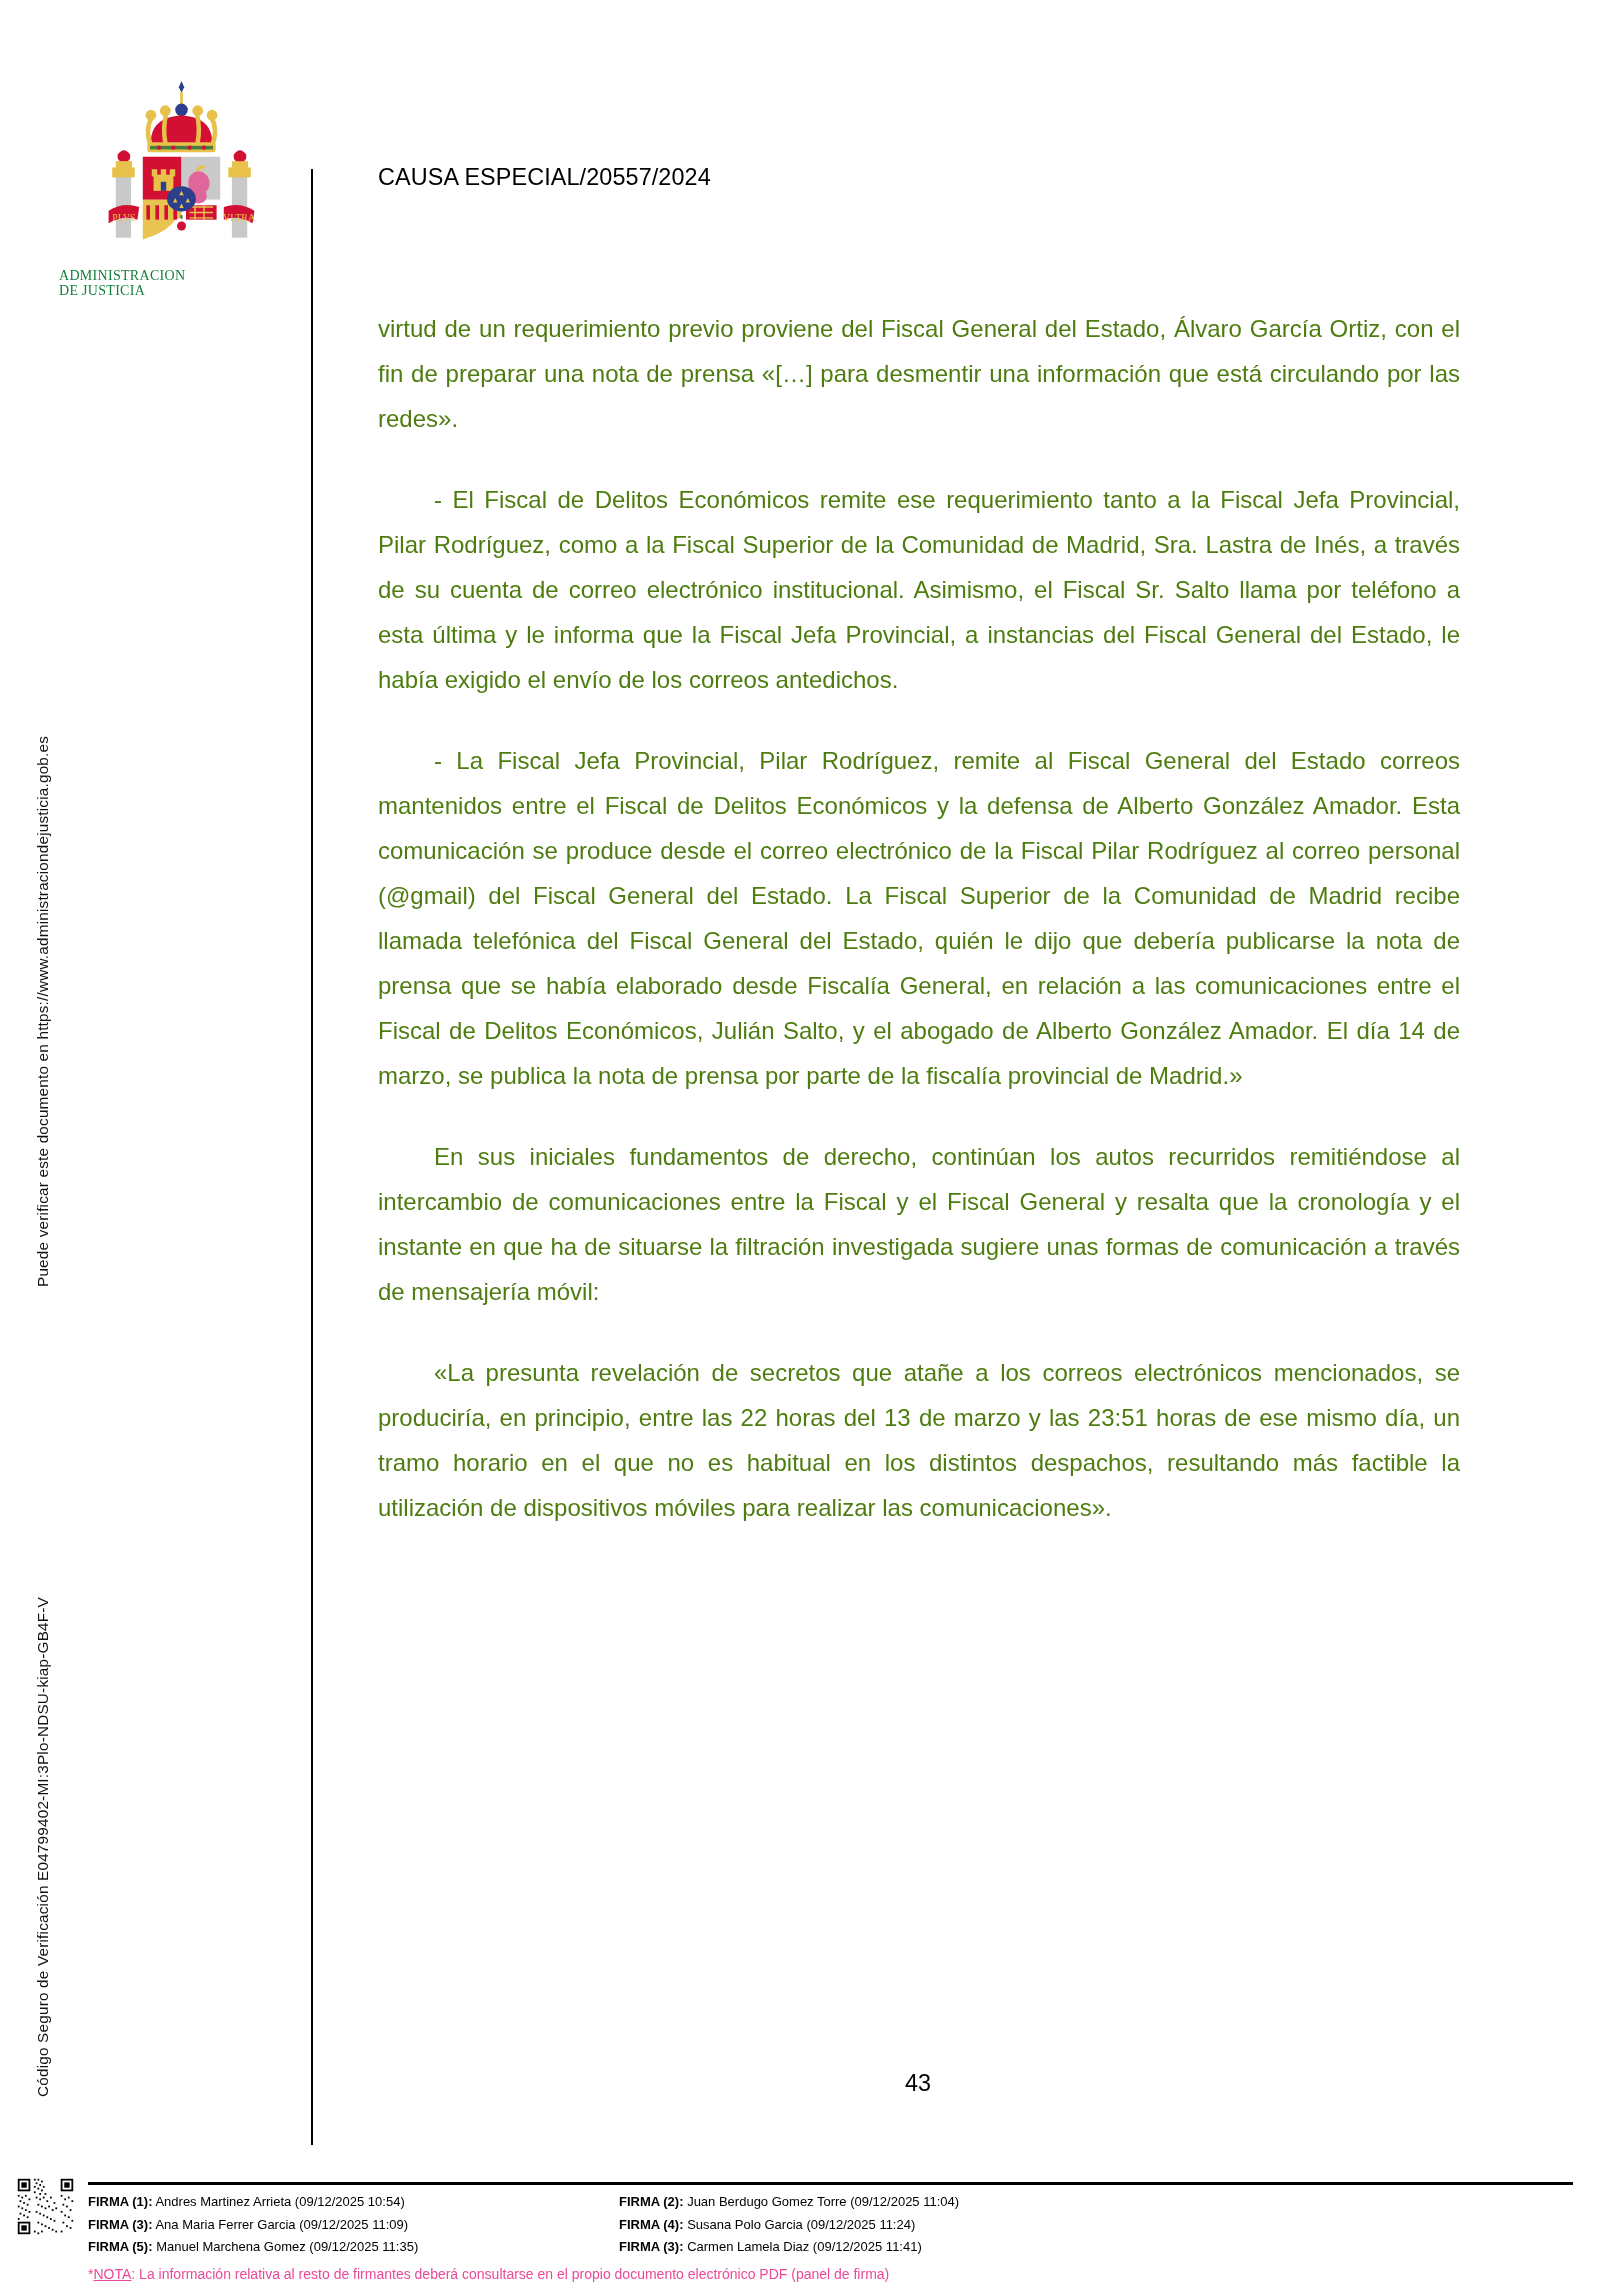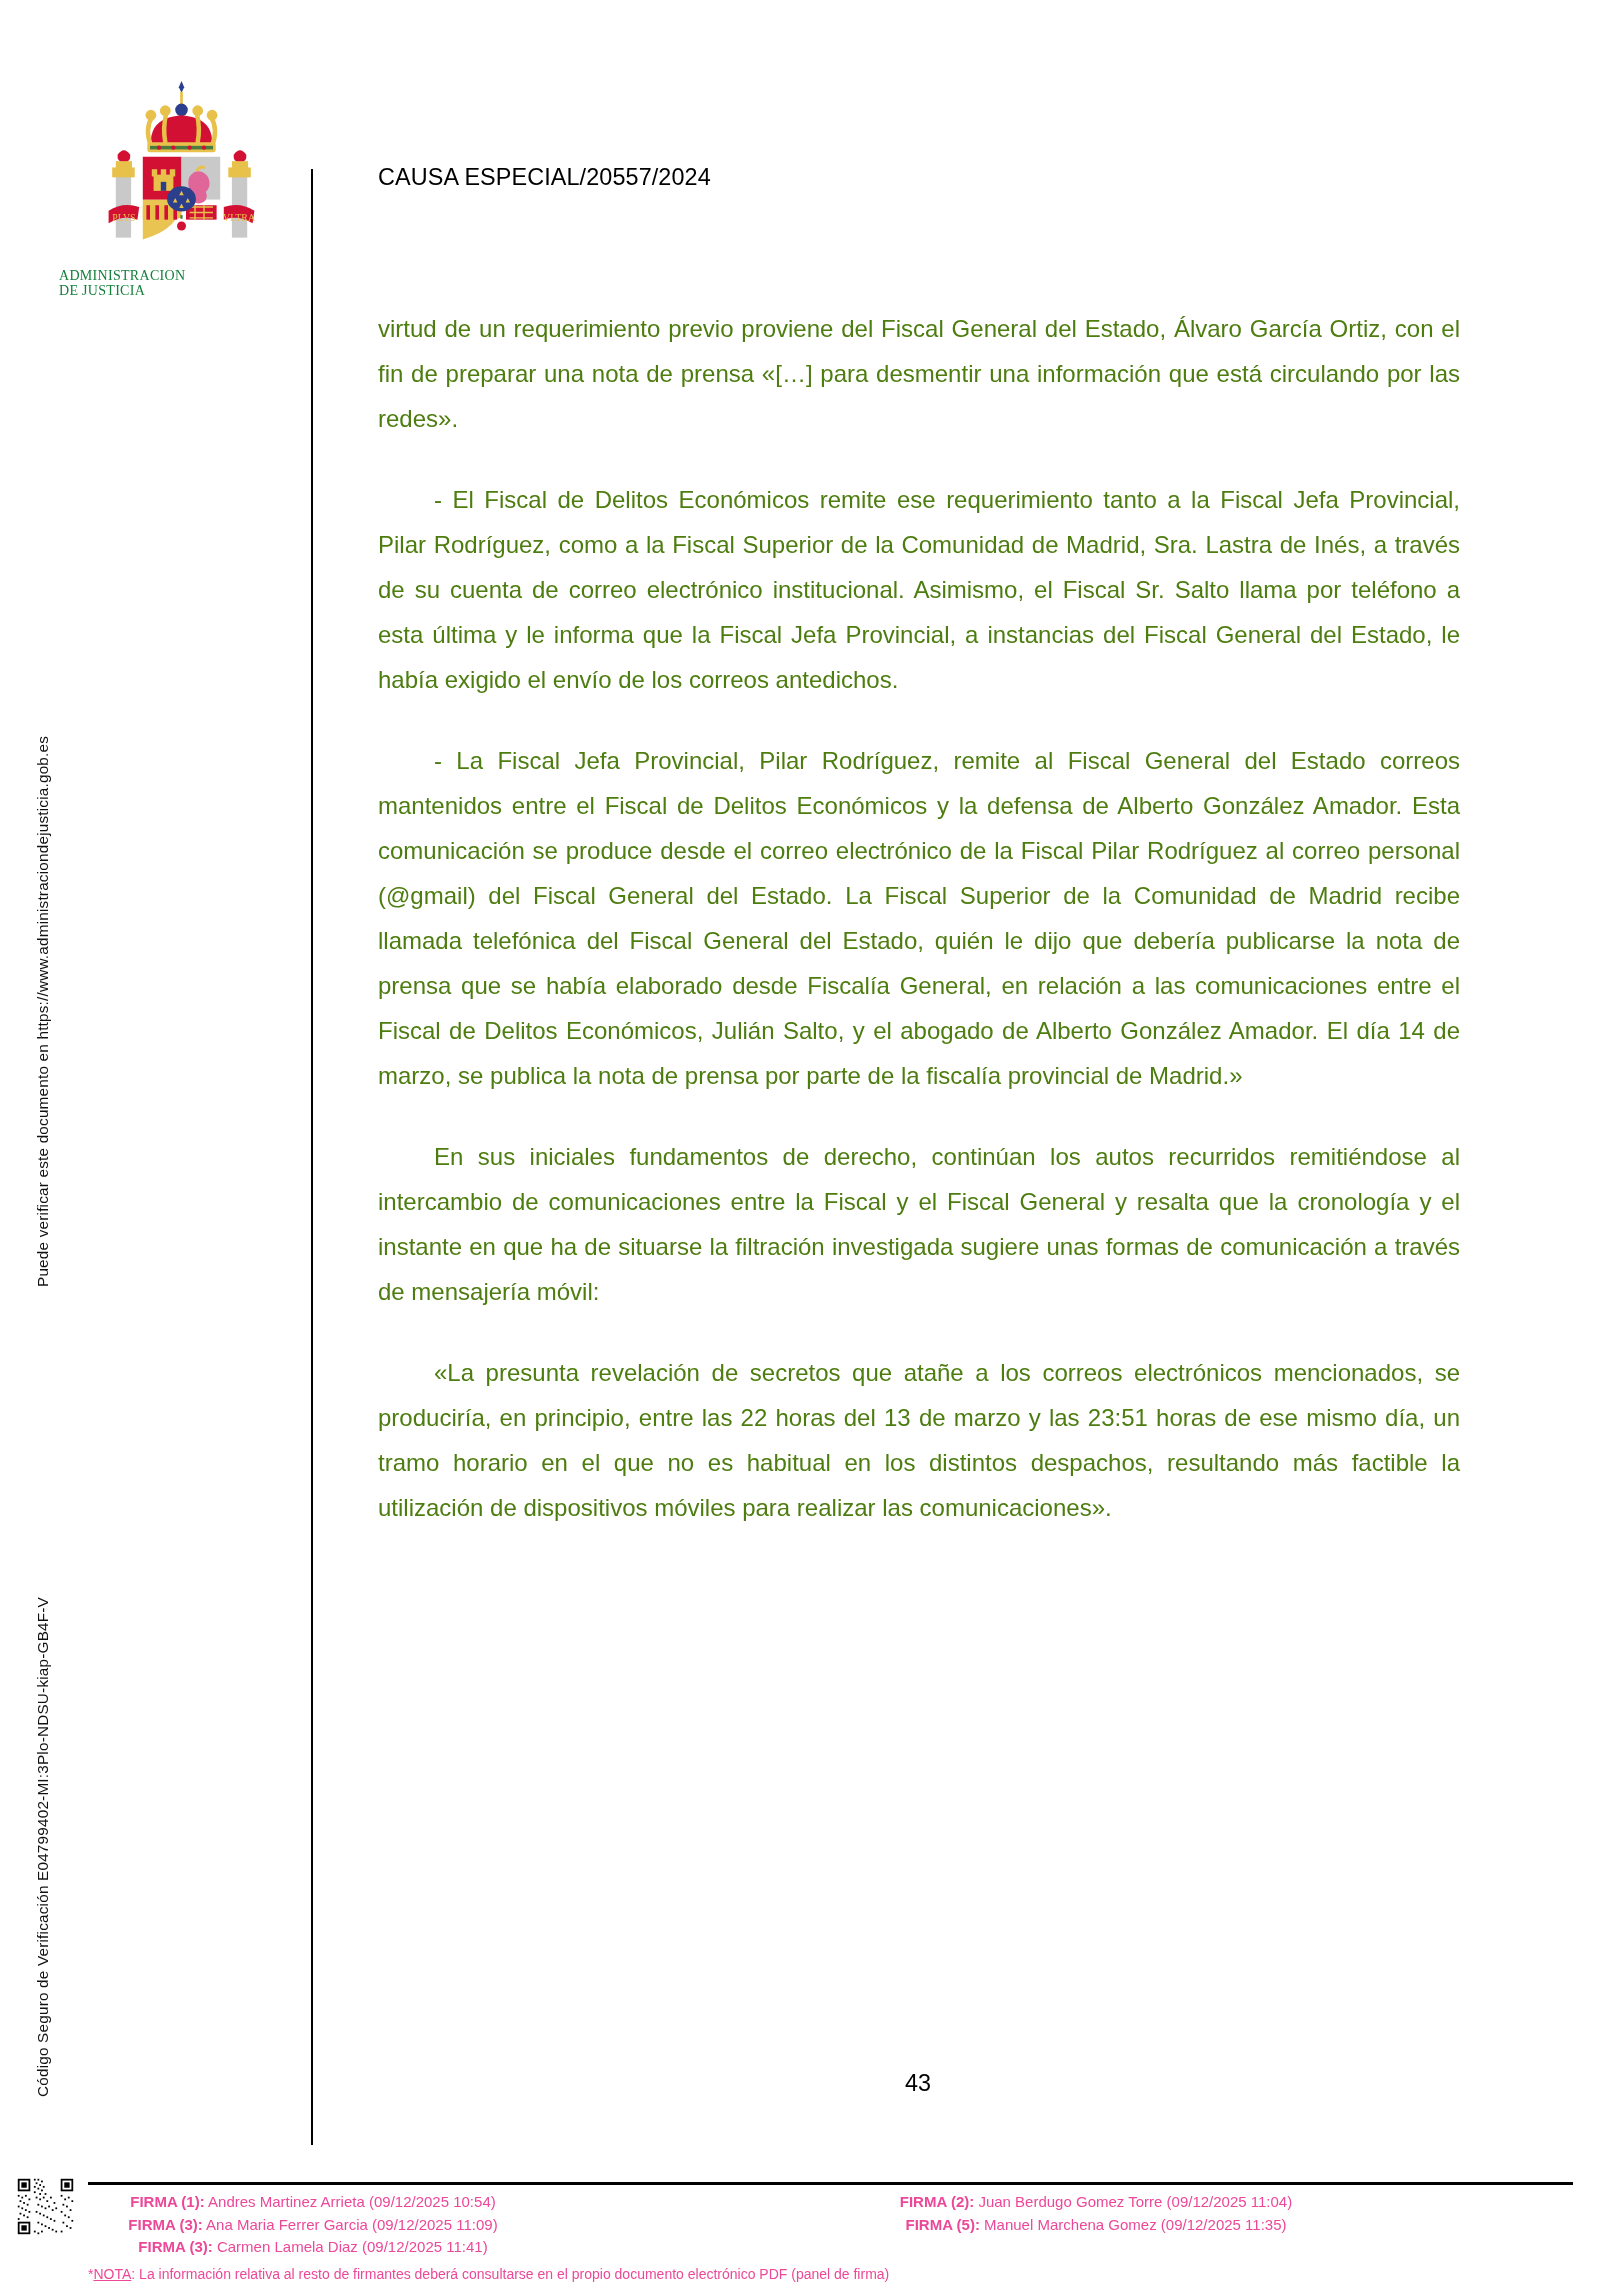--- a/index.html
+++ b/index.html
@@ -153,25 +153,24 @@
     left: 88px;
     top: 27px;
     width: 1485px;
     display: grid;
     grid-template-columns: 450px 1fr;
     column-gap: 81px;
     row-gap: 0;
   }
   .sig-entry {
     font-family: "Liberation Sans", sans-serif;
-    font-size: 15px;
+    font-size: 13px;
     line-height: 22.5px;
     white-space: nowrap;
-    color: #ec4899;
-    text-align: center;
+    color: #000000;
   }
   .sig-entry .sig-label {
     font-weight: bold;
   }
   #sig-note {
     position: absolute;
     left: 88px;
     top: 102px;
     font-family: "Liberation Sans", sans-serif;
     font-size: 14px;
@@ -387,20 +386,24 @@
     </div>
     <div class="sig-entry">
       <span class="sig-label">FIRMA (2):</span>
       <span>Juan Berdugo Gomez Torre (09/12/2025 11:04)</span>
     </div>
     <div class="sig-entry">
       <span class="sig-label">FIRMA (3):</span>
       <span>Ana Maria Ferrer Garcia (09/12/2025 11:09)</span>
     </div>
     <div class="sig-entry">
+      <span class="sig-label">FIRMA (4):</span>
+      <span>Susana Polo Garcia (09/12/2025 11:24)</span>
+    </div>
+    <div class="sig-entry">
       <span class="sig-label">FIRMA (5):</span>
       <span>Manuel Marchena Gomez (09/12/2025 11:35)</span>
     </div>
     <div class="sig-entry">
       <span class="sig-label">FIRMA (3):</span>
       <span>Carmen Lamela Diaz (09/12/2025 11:41)</span>
     </div>
   </div>
 
   <div id="sig-note">

